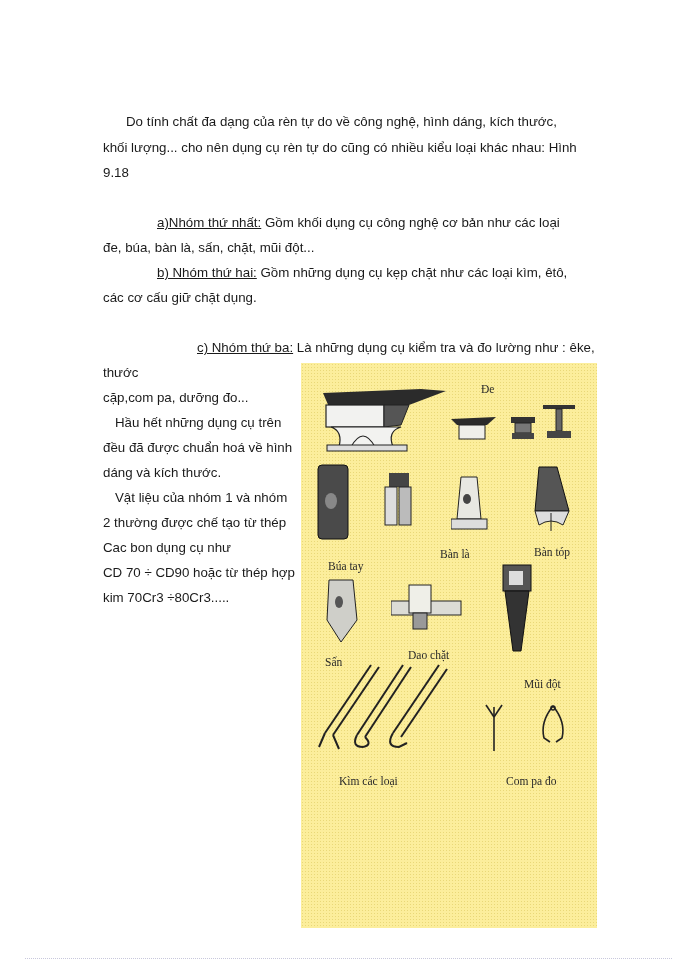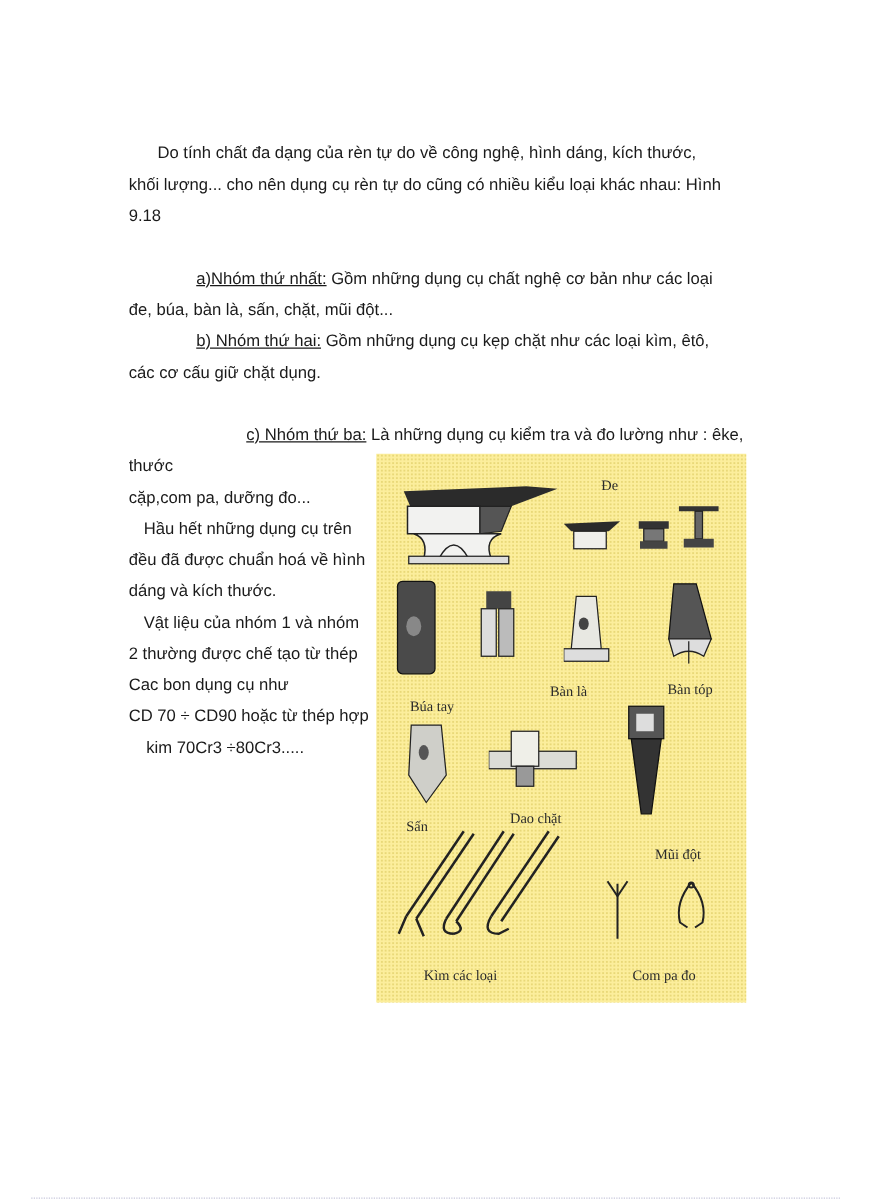--- a/index.html
+++ b/index.html
@@ -3,21 +3,21 @@
   <meta charset="utf-8">
   <style>
     html, body { margin: 0; padding: 0; background: #ffffff; }
     body {
       width: 700px; height: 960px; position: relative; overflow: hidden;
       font-family: "Liberation Sans", sans-serif; font-size: 13.3px; color: #1a1a1a;
     }
     .line { position: absolute; white-space: nowrap; line-height: 16px; }
     .u { text-decoration: underline; }
     .figure {
-      position: absolute; left: 301px; top: 363px; width: 296px; height: 439px;
+      position: absolute; left: 301px; top: 363px; width: 296px; height: 565px;
       background-color: #fcee9c;
       background-image: radial-gradient(#e9d878 0.6px, transparent 0.8px);
       background-size: 3px 3px;
     }
     .lbl {
       position: absolute; font-family: "Liberation Serif", serif; font-size: 11.5px;
       color: #2a2a2a; white-space: nowrap;
     }
     .tool { position: absolute; }
     .footer-rule {
@@ -26,21 +26,21 @@
     }
   </style>
 </head>
 <body>
 
 <div class="line" style="left:126px; top:114px;text-align:right;">Do tính  chất đa dạng của rèn tự do về công nghệ, hình  dáng, kích thước,</div>
 <div class="line" style="left:103px; top:140px;">khối lượng... cho nên dụng cụ rèn tự do cũng có nhiều kiểu loại khác nhau: Hình</div>
 <div class="line" style="left:103px; top:165px;">9.18</div>
 
 <div class="line" style="left:157px; top:215px;">
-  <span class="u">a)Nhóm thứ nhất:</span><span> Gồm những dụng cụ chất nghệ cơ bản như các loại</span>
+  <span class="u">a)Nhóm thứ nhất:</span><span> Gồm khối dụng cụ công nghệ cơ bản như các loại</span>
 </div>
 <div class="line" style="left:103px; top:240px;">đe, búa, bàn là, sấn, chặt, mũi đột...</div>
 
 <div class="line" style="left:157px; top:265px;">
   <span class="u">b) Nhóm thứ hai:</span><span> Gồm những dụng cụ kẹp chặt như các loại kìm, êtô,</span>
 </div>
 <div class="line" style="left:103px; top:290px;">các cơ cấu giữ chặt dụng.</div>
 
 <div class="line" style="left:157px; top:340px;margin-left:40px;">
   <span class="u">c) Nhóm thứ ba:</span><span> Là những dụng cụ kiểm tra và đo lường như : êke,</span>
@@ -49,21 +49,21 @@
 <div class="line" style="left:103px; top:390px;"> cặp,com pa, dưỡng đo...</div>
 
 <div class="line" style="left:115px; top:415px;">Hầu hết những dụng cụ trên</div>
 <div class="line" style="left:103px; top:440px;">đều đã được chuẩn hoá về hình</div>
 <div class="line" style="left:103px; top:465px;">dáng và kích thước.</div>
 
 <div class="line" style="left:115px; top:490px;">Vật liệu của nhóm  1 và nhóm</div>
 <div class="line" style="left:103px; top:515px;">2 thường được chế tạo từ thép</div>
 <div class="line" style="left:103px; top:540px;">Cac bon dụng cụ như</div>
 <div class="line" style="left:103px; top:565px;">CD 70 ÷ CD90 hoặc từ thép hợp</div>
-<div class="line" style="left:117px; top:590px;">kim 70Cr3 ÷80Cr3.....</div>
+<div class="line" style="left:103px; top:590px;">kim 70Cr3 ÷80Cr3.....</div>
 
 <div class="figure">
 
   <svg class="tool" style="left:20px; top:22px;" width="125" height="68" viewBox="0 0 125 68">
     <polygon points="2,8 100,4 125,6 88,20 70,22 8,22" fill="#2b2b2b"></polygon>
     <rect x="5" y="20" width="58" height="22" fill="#f2f2f0" stroke="#222" stroke-width="1.2"></rect>
     <path d="M63,20 L88,20 L80,40 L63,42 Z" fill="#555" stroke="#222"></path>
     <path d="M10,42 Q22,46 18,62 L72,62 Q66,46 80,42 Z" fill="#f2f2f0" stroke="#222" stroke-width="1.2"></path>
     <path d="M30,62 Q42,40 54,62" fill="none" stroke="#222" stroke-width="1.2"></path>
     <rect x="6" y="60" width="80" height="6" fill="#ddd" stroke="#222"></rect>

